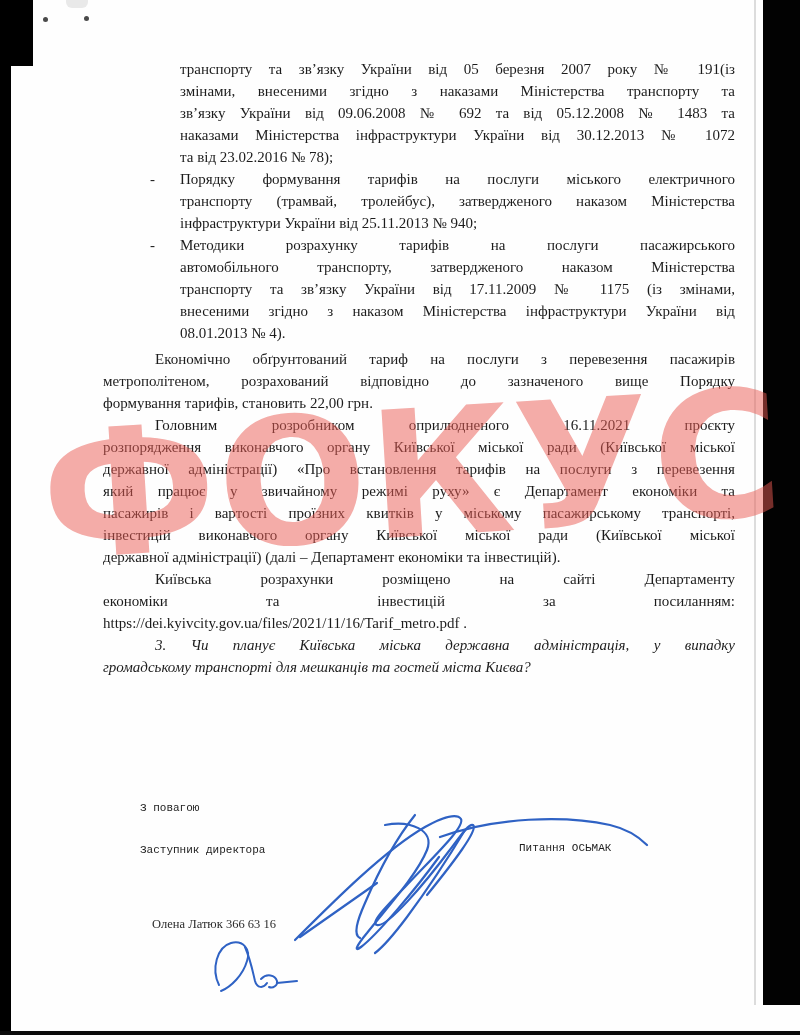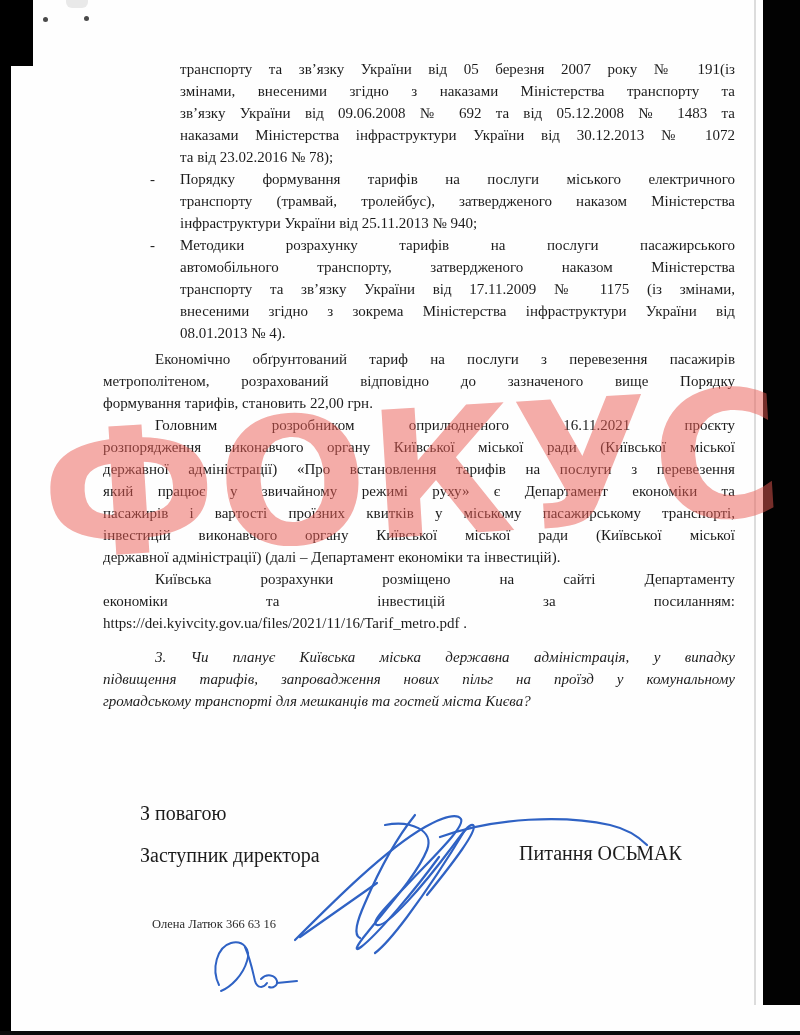--- a/index.html
+++ b/index.html
@@ -24,21 +24,21 @@
   .smudge{position:absolute;left:66px;top:0;width:22px;height:8px;background:#e9e9e9;border-radius:0 0 6px 6px;}
 
   
   .doc{
     position:absolute;left:103px;top:58px;width:632px;
     font-size:15px;line-height:22px;color:#1c1c1c;
   }
   .block{position:relative;}
   .block.listitem{margin-left:77px;}
   .block.para-gap-sm{margin-top:4px;}
-  .block.para-gap-md{margin-top:12px;}
+  .block.para-gap-md{}
   .block.para-gap-lg{margin-top:14px;}
   .block.italic{font-style:italic;}
   .marker{position:absolute;left:-30px;top:0;}
   .line{text-align:justify;text-align-last:justify;white-space:normal;}
   .line.last{text-align-last:left;}
   .line.indent{text-indent:52px;}
 
   
   .watermark{
     position:absolute;left:42px;top:404px;width:760px;
@@ -46,21 +46,21 @@
     font-weight:700;font-size:176px;line-height:190px;
     letter-spacing:2px;
     color:rgba(233,90,82,0.5);
     transform:rotate(-3.5deg);
     transform-origin:left center;
     pointer-events:none;
     white-space:nowrap;
   }
 
   
-  .sig-label{position:absolute;font-size:20px;color:#1c1c1c;}
+  .sig-label{position:absolute;font-size:11px;color:#1c1c1c;font-family:Liberation Mono, monospace;}
   .regards{left:140px;top:802px;}
   .sig-title{left:140px;top:844px;}
   .sig-name{left:519px;top:842px;}
   .footer-contact{position:absolute;left:140px;top:917px;font-size:12.5px;color:#2a2a2a;margin-left:12px;}
   .sig-svg{position:absolute;left:265px;top:795px;}
   .initials-svg{position:absolute;left:205px;top:933px;}
 </style>
 </head>
 <body>
 
@@ -87,21 +87,21 @@
         <span class="marker">-</span>
         <div class="line">Порядку формування тарифів на послуги міського електричного</div>
         <div class="line">транспорту (трамвай, тролейбус), затвердженого наказом Міністерства</div>
         <div class="line last">інфраструктури України від 25.11.2013 № 940;</div>
       </div>
       <div class="block listitem">
         <span class="marker">-</span>
         <div class="line">Методики розрахунку тарифів на послуги пасажирського</div>
         <div class="line">автомобільного транспорту, затвердженого наказом Міністерства</div>
         <div class="line">транспорту та зв’язку України від 17.11.2009 № 1175 (із змінами,</div>
-        <div class="line">внесеними згідно з зокрема Міністерства інфраструктури України від</div>
+        <div class="line">внесеними згідно з наказом Міністерства інфраструктури України від</div>
         <div class="line last">08.01.2013 № 4).</div>
       </div>
       <div class="block para para-gap-sm">
         <div class="line indent">Економічно обґрунтований тариф на послуги з перевезення пасажирів</div>
         <div class="line">метрополітеном, розрахований відповідно до зазначеного вище Порядку</div>
         <div class="line last">формування тарифів, становить 22,00 грн.</div>
       </div>
       <div class="block para">
         <div class="line indent">Головним розробником оприлюдненого 16.11.2021 проєкту</div>
         <div class="line">розпорядження виконавчого органу Київської міської ради (Київської міської</div>
@@ -111,21 +111,20 @@
         <div class="line">інвестицій виконавчого органу Київської міської ради (Київської міської</div>
         <div class="line last">державної адміністрації) (далі – Департамент економіки та інвестицій).</div>
       </div>
       <div class="block para">
         <div class="line indent">Київська розрахунки розміщено на сайті Департаменту</div>
         <div class="line">економіки та інвестицій за посиланням:</div>
         <div class="line last">https://dei.kyivcity.gov.ua/files/2021/11/16/Tarif_metro.pdf .</div>
       </div>
       <div class="block para italic para-gap-md">
         <div class="line indent">3.      Чи планує Київська міська державна адміністрація, у випадку</div>
-        <div class="line">підвищення тарифів, запровадження нових пільг на проїзд у комунальному</div>
         <div class="line last">громадському транспорті для мешканців та гостей міста Києва?</div>
       </div>
     </div>
 
   <div class="watermark">ФОКУС</div>
 
   <div class="sig-label regards">З повагою</div>
   <div class="sig-label sig-title">Заступник директора</div>
   <div class="sig-label sig-name">Питання ОСЬМАК</div>
 

